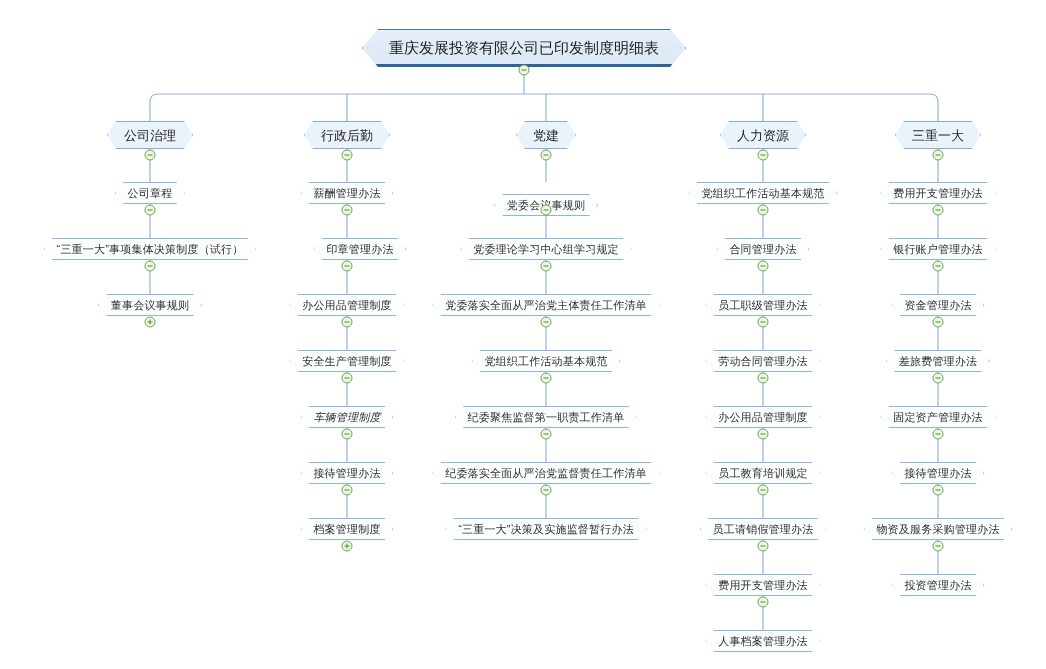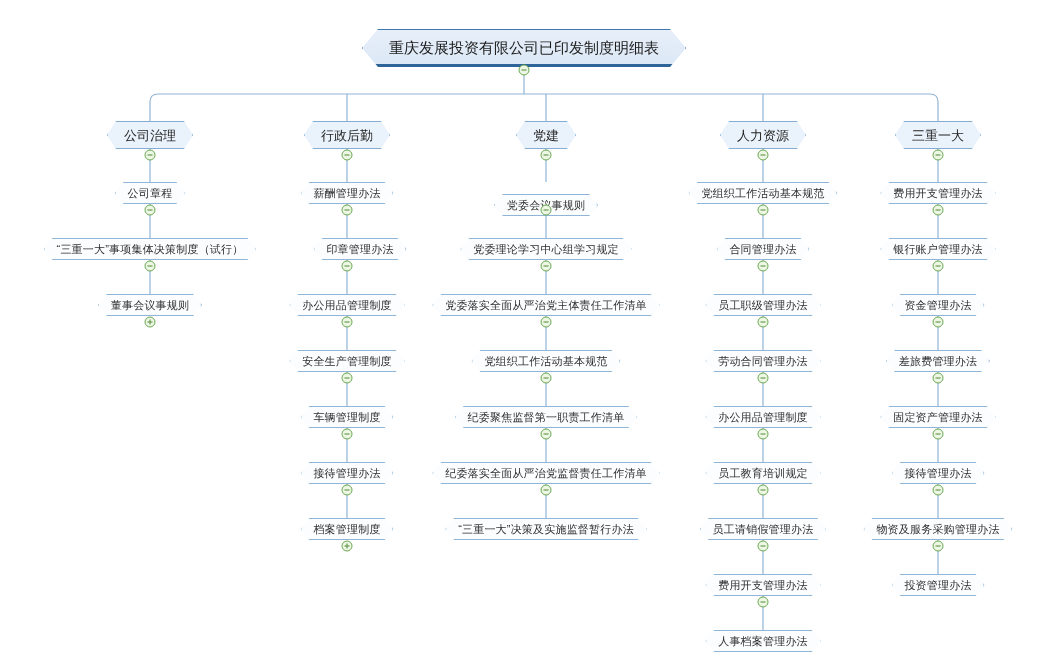--- a/index.html
+++ b/index.html
@@ -177,21 +177,21 @@
       </div>
       <div class="toggle" style="left: 347px; top: 266px;"></div>
       <div class="node leaf" style="left: 347px; top: 305px;">
         <span>办公用品管理制度</span>
       </div>
       <div class="toggle" style="left: 347px; top: 322px;"></div>
       <div class="node leaf" style="left: 347px; top: 361px;">
         <span>安全生产管理制度</span>
       </div>
       <div class="toggle" style="left: 347px; top: 378px;"></div>
-      <div class="node leaf" style="left: 347px; top: 417px;">
+      <div class="node leaf" style="left: 347px; top: 417px; font-style: italic;">
         <span>车辆管理制度</span>
       </div>
       <div class="toggle" style="left: 347px; top: 434px;"></div>
       <div class="node leaf" style="left: 347px; top: 473px;">
         <span>接待管理办法</span>
       </div>
       <div class="toggle" style="left: 347px; top: 490px;"></div>
       <div class="node leaf" style="left: 347px; top: 529px;">
         <span>档案管理制度</span>
       </div>

